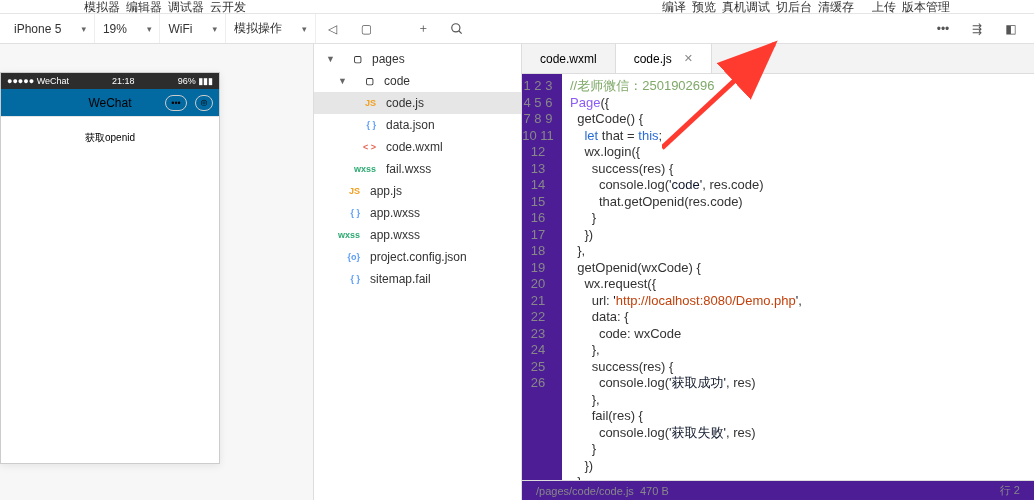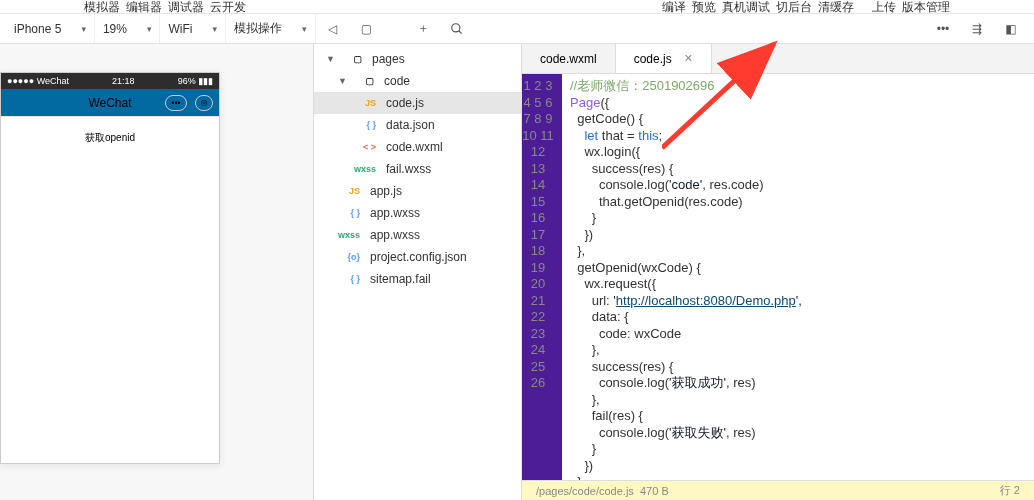--- a/index.html
+++ b/index.html
@@ -26,23 +26,23 @@
 .tree-row .fi{width:22px;text-align:right;font-size:9px;font-weight:bold;margin-right:6px}
 .fi.js{color:#f0a020}.fi.json{color:#5a9cf8}.fi.wxml{color:#e86452}.fi.wxss{color:#2fab73}
 .editor{flex:1;display:flex;flex-direction:column;position:relative}
 .tabs{height:30px;display:flex;border-bottom:1px solid #ddd;font-size:12px;background:#f3f3f3}
 .tab{padding:0 18px;display:flex;align-items:center;gap:12px;border-right:1px solid #ddd}
 .tab.active{background:#fff}
 .tab .x{color:#888;font-size:11px}
 .code{flex:1;display:flex;overflow:hidden;font-family:Menlo,Consolas,monospace;font-size:13px;line-height:16.5px}
 .gutter{width:40px;text-align:center;padding:4px 8px 0 0;color:#888;background:#4c1d95}
 .lines{padding:4px 0 0 8px;white-space:pre;color:#333}
-.tk-g{color:#7fa968}.tk-b{color:#2a6cd6}.tk-p{color:#8b5cf6}.tk-s{color:#0f172a}.tk-u{color:#0c4a6e;text-decoration:underline}
+.tk-g{color:#7fa968}.tk-b{color:#2a6cd6}.tk-p{color:#8b5cf6}.tk-s{color:#0f172a}.tk-u{color:#c2410c;}
 .arrow{position:absolute;left:140px;top:-20px;pointer-events:none}
-.foot{position:absolute;bottom:0;left:522px;right:0;height:20px;border-top:1px solid #ddd;font-size:11px;color:#888;display:flex;align-items:center;justify-content:space-between;padding:0 14px;background:#fef9c3}
+.foot{position:absolute;bottom:0;left:522px;right:0;height:20px;border-top:1px solid #ddd;font-size:11px;color:#888;display:flex;align-items:center;justify-content:space-between;padding:0 14px;background:#4c1d95}
 </style>
 </head>
 <body>
 
 <div class="menubar" id="menubar">
     <span>模拟器</span>
     <span>编辑器</span>
     <span>调试器</span>
     <span>云开发</span>
     <span class="spacer"></span>

